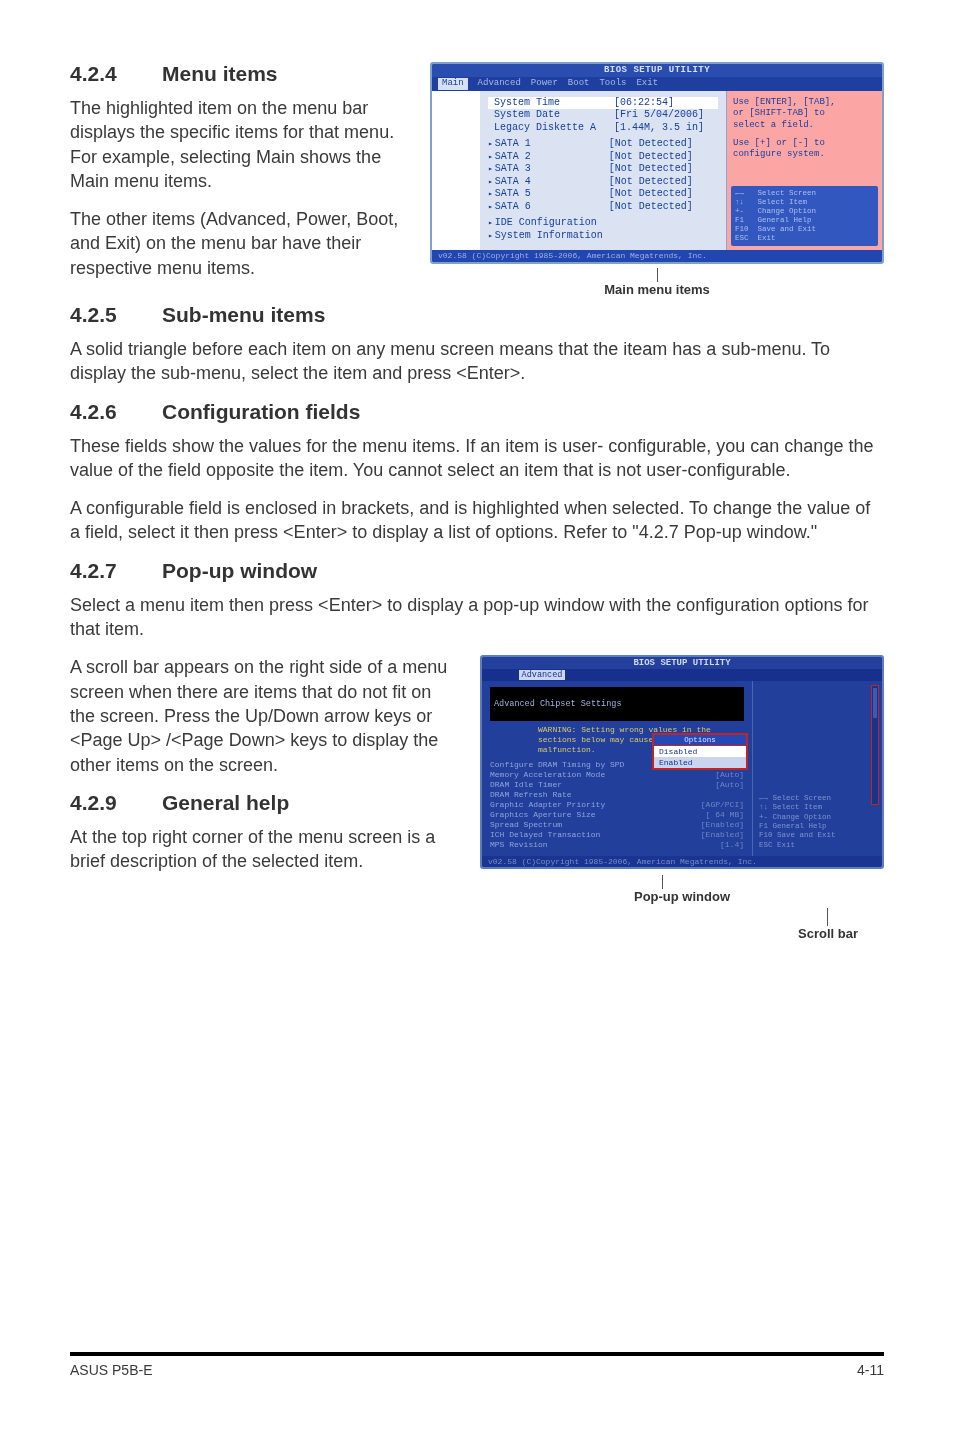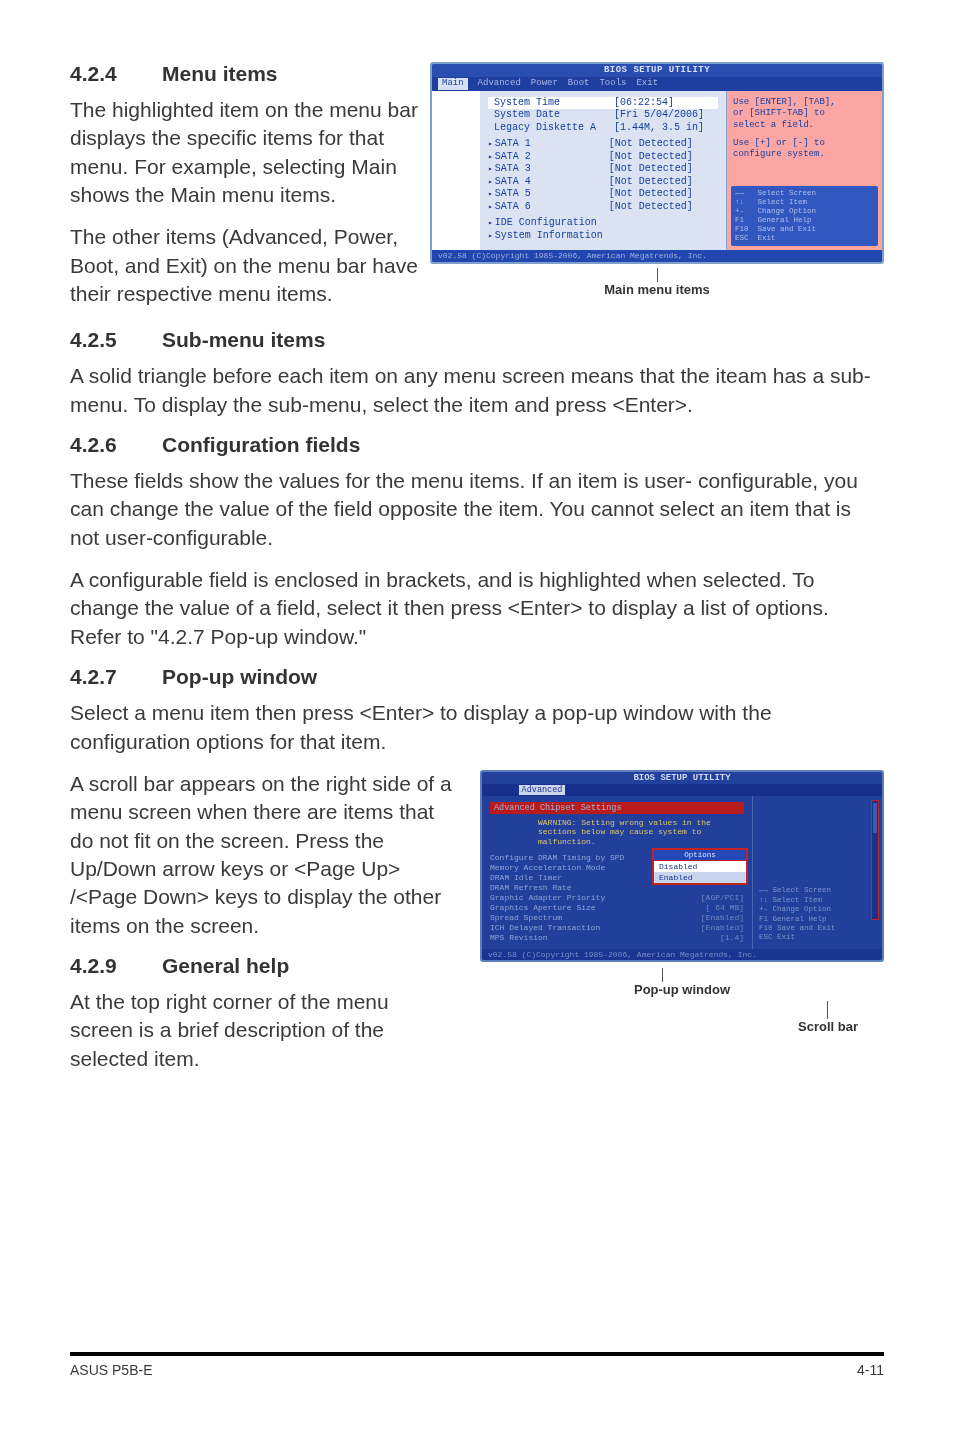--- a/index.html
+++ b/index.html
@@ -1,20 +1,20 @@
 <!DOCTYPE html>
 <html><head>
 <meta charset="utf-8">
 <style>
   * { box-sizing: border-box; margin: 0; padding: 0; }
   html, body { width: 954px; height: 1438px; font-family: Arial, Helvetica, sans-serif; background: #fff; color: #333; }
   .page { padding: 62px 70px 0 70px; position: relative; height: 100%; }
   h2 { font-size: 21px; font-weight: bold; color: #333; margin-bottom: 10px; }
   h2 .num { display: inline-block; width: 92px; }
-  p.body { font-size: 21px; line-height: 1.35; color: #3a3a3a; margin-bottom: 14px; }
+  p.body { font-size: 18px; line-height: 1.35; color: #3a3a3a; margin-bottom: 14px; }
   .row1 { display: flex; gap: 8px; }
   .row1 .txt { flex: 0 0 352px; }
   .bios-shot { flex: 1; }
   .bios-outer { border: 2px solid #7fa0c8; border-radius: 3px; background: #fff; font-family: "Courier New", monospace; font-size: 10px; line-height: 1.25; color: #1640a0; overflow: hidden; }
   .bios-titlebar { background: #2a4db0; color: #d8e0ff; text-align: center; font-weight: bold; padding: 1px 0; font-size: 9px; letter-spacing: 0.5px; }
   .bios-tabs { background: #1e3fa0; color: #aab8e4; padding: 1px 6px; display: flex; gap: 10px; font-size: 9px; }
   .bios-tabs .active { background: #d5e0f5; color: #1e3fa0; padding: 0 4px; }
   .bios-body { display: flex; padding-left: 48px; }
   .bios-left { flex: 1; background: #dbe3f3; padding: 6px 8px 8px 8px; min-height: 140px; }
   .bios-right { width: 156px; background: #fca5a5; border-left: 1px solid #8aa4d0; padding: 6px 6px; color: #1640a0; position: relative; }
@@ -29,21 +29,21 @@
   .main-items-label::before { content: ""; position: absolute; left: 50%; top: -14px; width: 1px; height: 14px; background: #555; }
   .row2 { display: flex; gap: 24px; margin-top: 2px; }
   .row2 .txt { flex: 0 0 386px; }
   .row2 .img { flex: 1; }
   .adv-outer { border: 2px solid #5e7dbf; border-radius: 3px; background: #fff; font-family: "Courier New", monospace; font-size: 9px; color: #b8c6e6; overflow: hidden; }
   .adv-titlebar { background: #23409c; color: #cfd8f2; text-align: center; font-weight: bold; padding: 1px 0; font-size: 9px; }
   .adv-tabs { background: #17308e; color: #8ea0d4; padding: 1px 6px; font-size: 8.5px; }
   .adv-tabs .hl { background: #ccd8f2; color: #17308e; padding: 0 3px; }
   .adv-body { display: flex; background: #233f9c; min-height: 150px; position: relative; }
   .adv-left { flex: 1; padding: 6px 8px; position: relative; }
-  .adv-left .subhead { background: #b91c1c; color: #9fb2e0; padding: 1px 4px; font-size: 8.5px; margin-bottom: 4px; }
+  .adv-left .subhead { background: #000000; color: #9fb2e0; padding: 12px 4px; font-size: 8.5px; margin-bottom: 4px; }
   .adv-left .warn { color: #d9c76a; font-size: 8px; line-height: 1.2; margin-bottom: 6px; margin-left: 48px; }
   .adv-left .row { display: flex; justify-content: space-between; color: #8fa4d8; font-size: 8px; margin-bottom: 1px; }
   .adv-left .row .val { color: #6f86c2; }
   .popup { position: absolute; top: 52px; left: 170px; width: 96px; background: #c9d5ef; border: 2px solid #c02424; font-size: 8px; color: #17308e; }
   .popup .pop-title { background: #2548b8; color: #d9e2f7; text-align: center; padding: 1px 0; font-size: 7.5px; border-bottom: 1px solid #c02424; }
   .popup .pop-item { padding: 1px 5px; }
   .popup .pop-item.sel { background: #fff; }
   .adv-right { width: 130px; border-left: 1px solid #4a66b4; position: relative; }
   .scrollbar-red { position: absolute; top: 4px; right: 3px; width: 8px; height: 120px; border: 1px solid #c02424; background: #1a3288; }
   .scrollbar-red::after { content: ""; position: absolute; top: 2px; left: 1px; right: 1px; height: 30px; background: #3a5ab6; }

